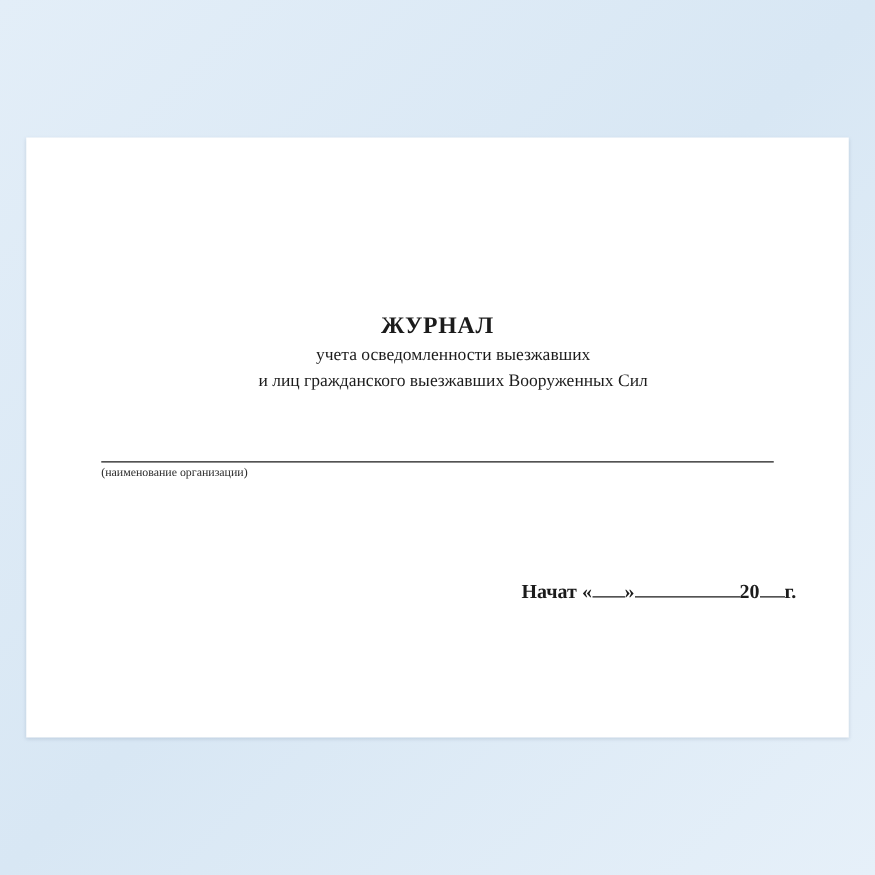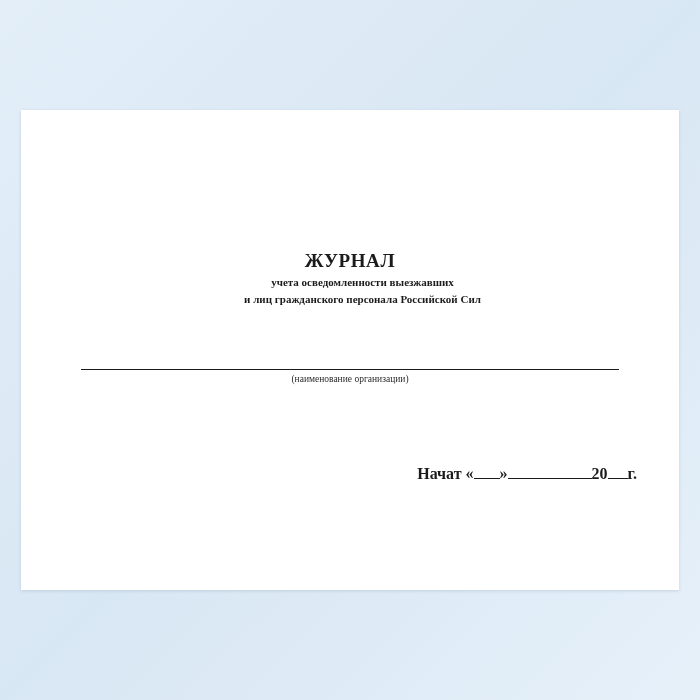--- a/index.html
+++ b/index.html
@@ -44,32 +44,32 @@
     text-align: center;
   }
   .journal-title {
     font-size: 19px;
     font-weight: bold;
     letter-spacing: 0.6px;
     color: #1b1b1b;
     line-height: 1.35;
   }
   .subtitle-line {
-    font-size: 11px;
-    font-weight: bold;
+    font-size: 14px;
+    font-weight: normal;
     color: #1b1b1b;
     line-height: 1.55;
     margin-left: 25px;
   }
   .org-block {
     position: absolute;
     left: 60px;
     right: 60px;
     top: 258px;
-    text-align: center;
+    text-align: left;
   }
   .org-rule {
     border-bottom: 1px solid #1b1b1b;
     height: 1px;
     width: 100%;
   }
   .org-caption {
     margin-top: 4px;
     font-size: 9.5px;
     color: #2a2a2a;
@@ -105,21 +105,21 @@
 <body>
 
 <div class="backdrop"></div>
 
 <div class="page">
   <div class="page-inner">
 
     <div class="title-block">
       <div class="journal-title">ЖУРНАЛ</div>
       <div class="subtitle-line">учета осведомленности выезжавших</div>
-      <div class="subtitle-line">и лиц гражданского персонала Российской Сил</div>
+      <div class="subtitle-line">и лиц гражданского выезжавших Вооруженных Сил</div>
     </div>
 
     <div class="org-block">
       <div class="org-rule"></div>
       <div class="org-caption">(наименование организации)</div>
     </div>
 
     <div class="footer-block">
 
       <div class="footer-row">

